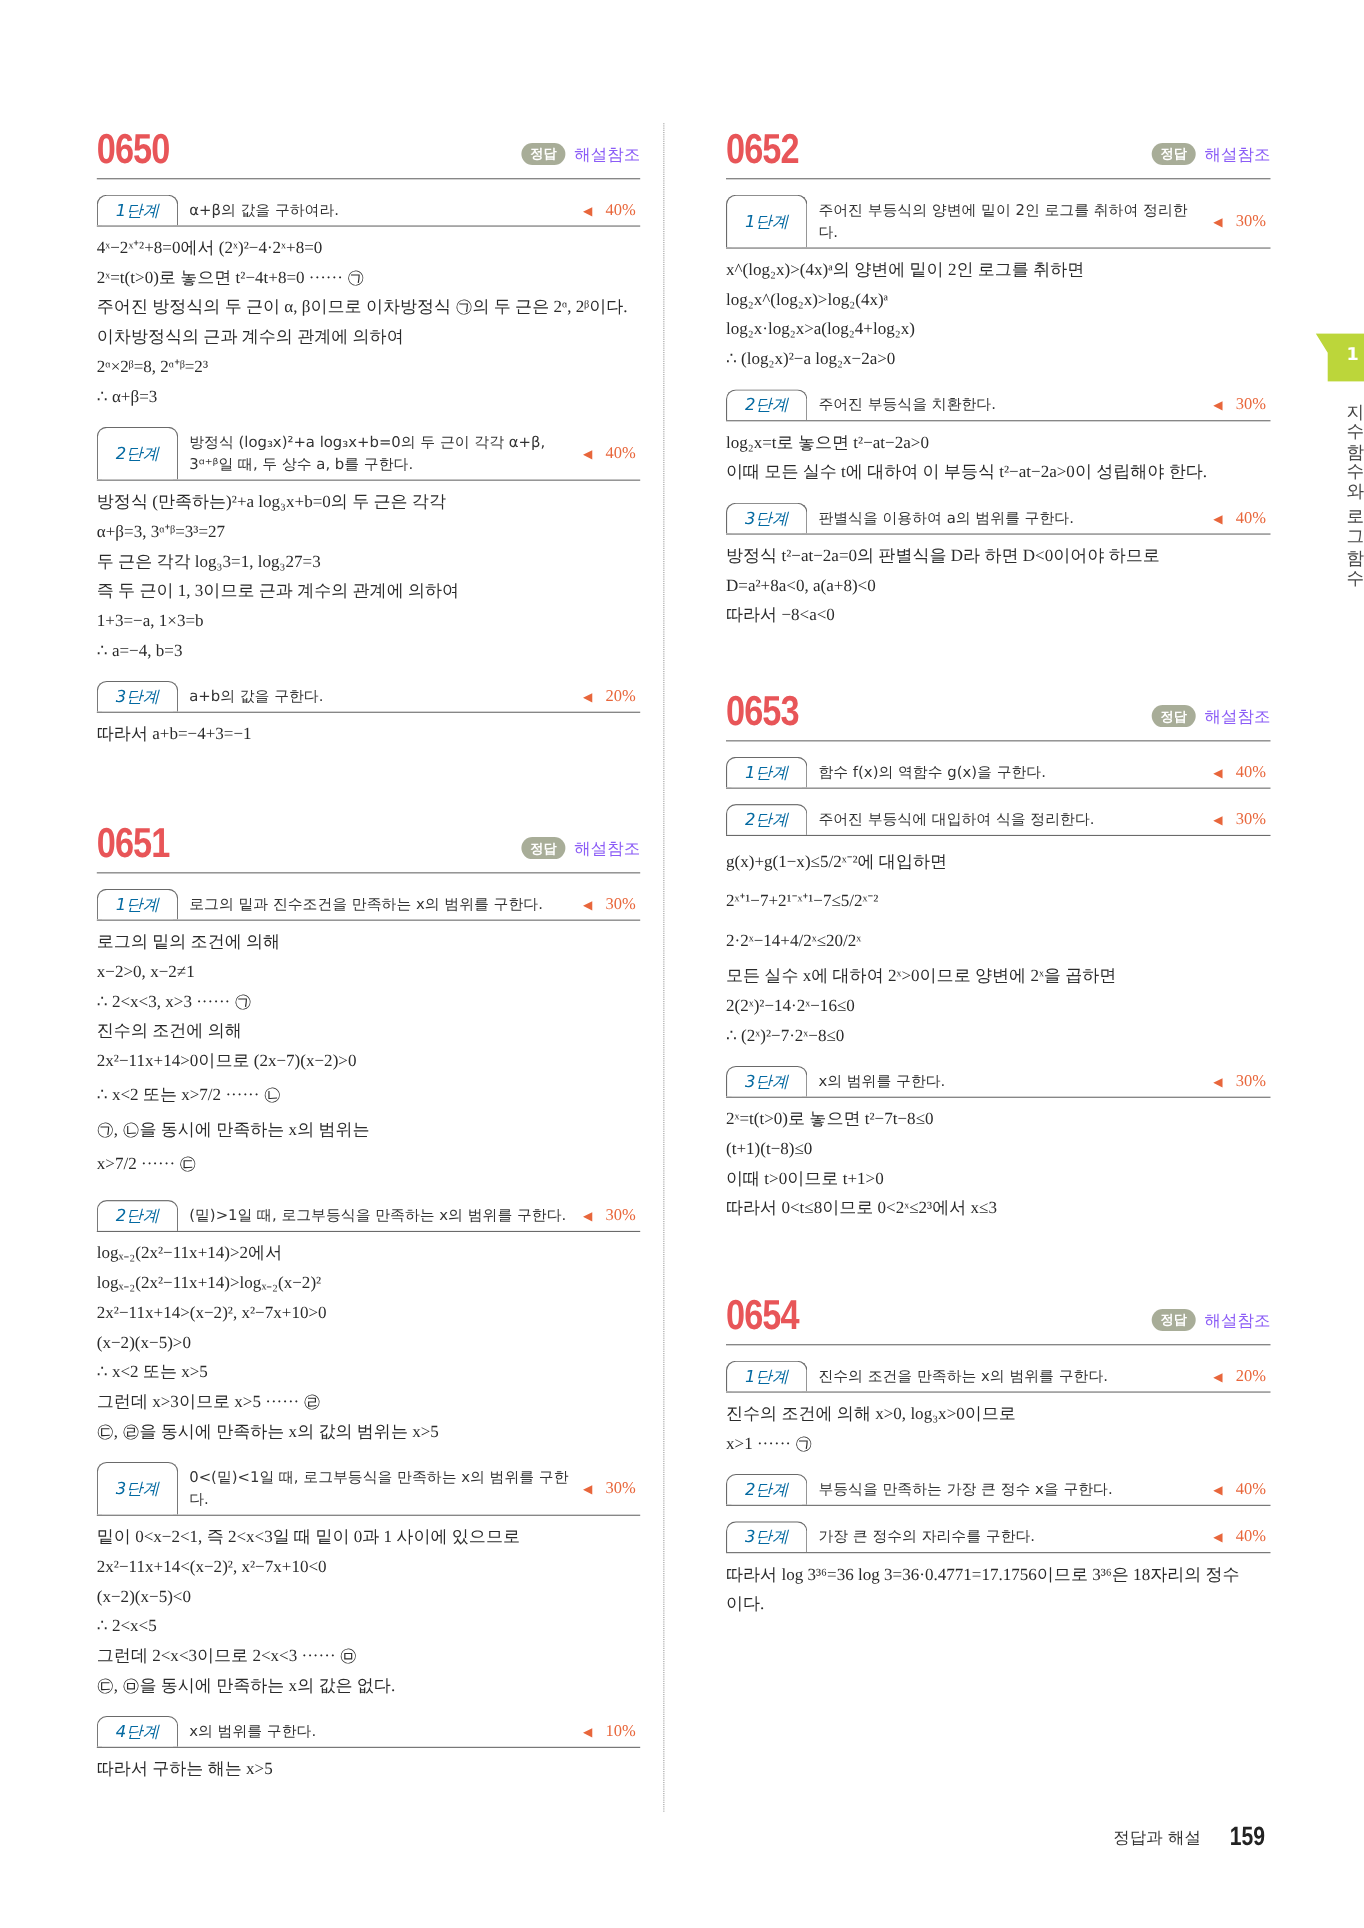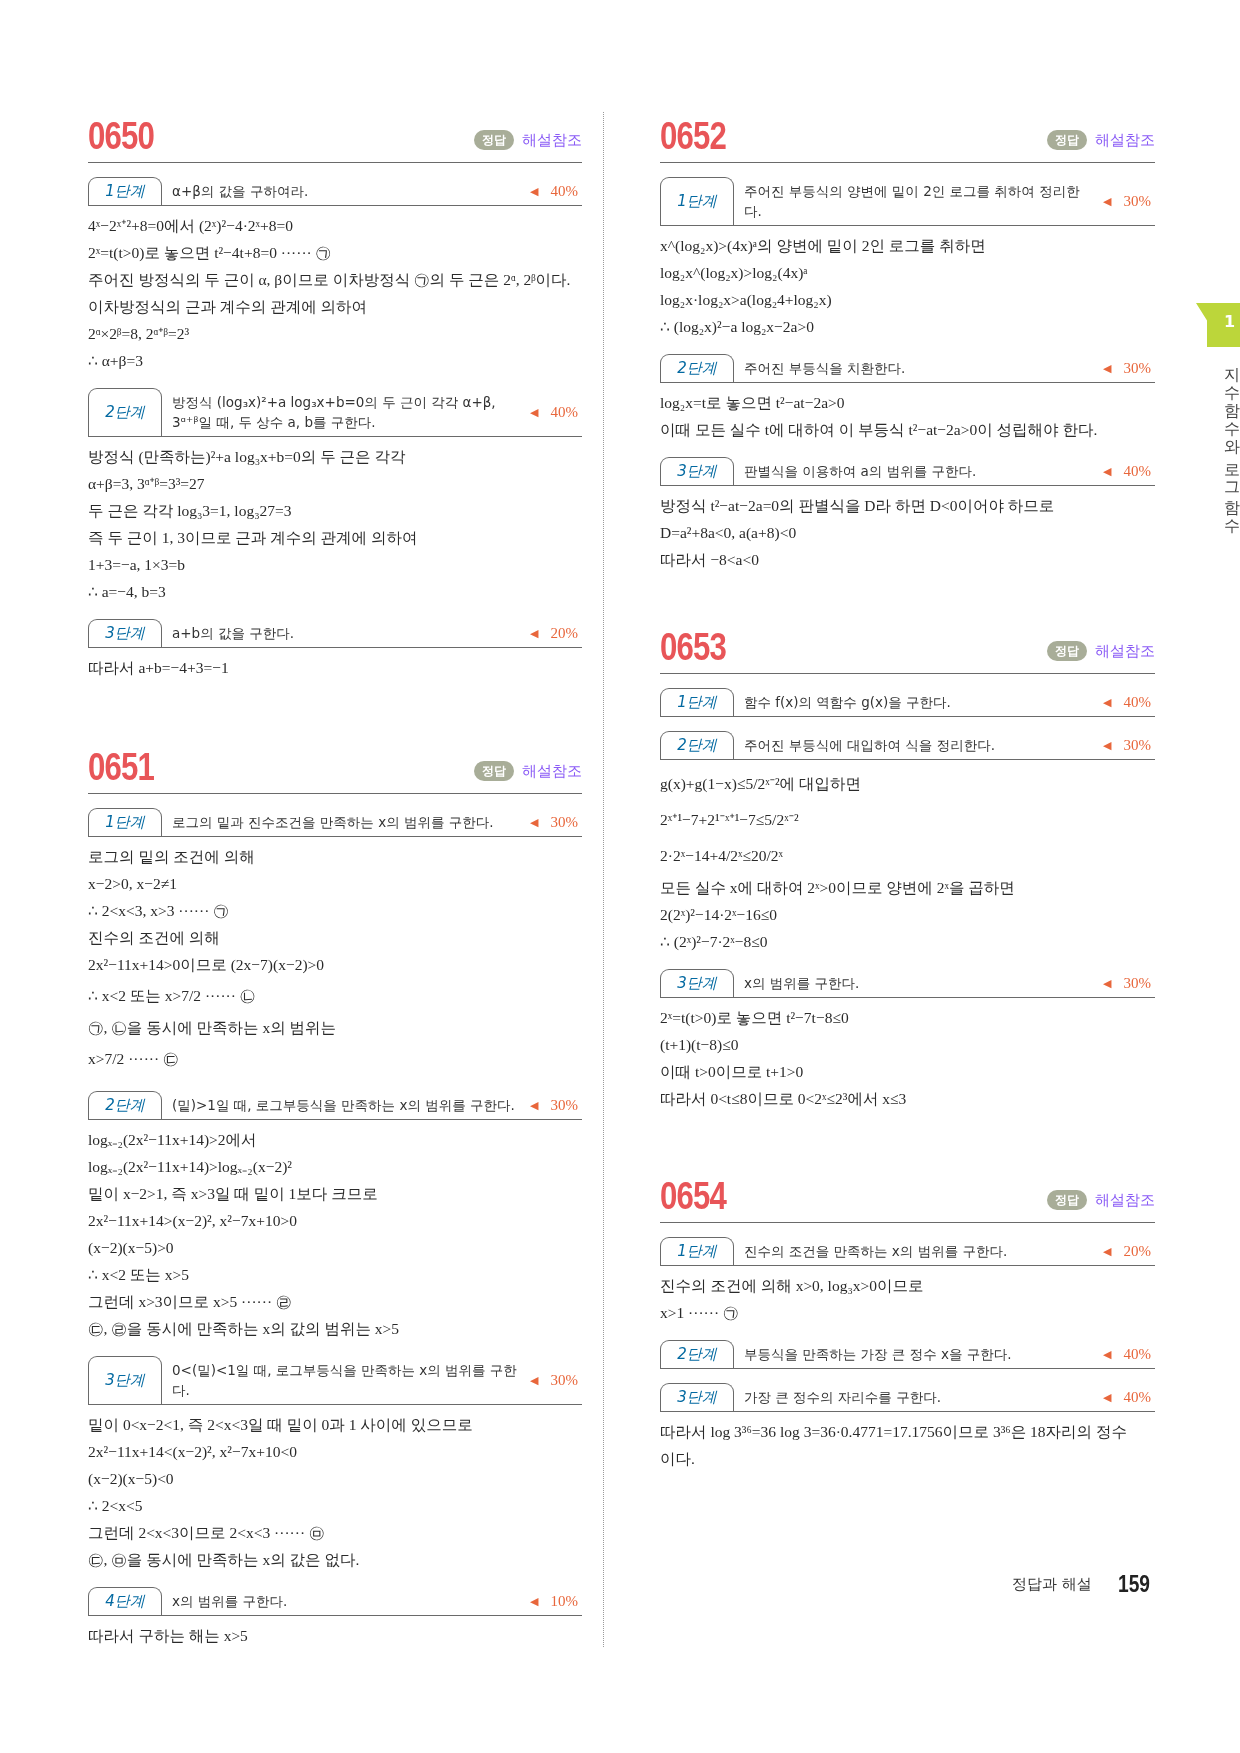--- a/index.html
+++ b/index.html
@@ -32,21 +32,21 @@
   .step-pct .tri { font-size:11px; }
   .lines { padding-top:6px; }
   .line { font-size:15.5px; line-height:27px; font-family:"Liberation Serif", serif;
           color:#2a2a2a; position:relative; white-space:nowrap; }
   .line.tall { line-height:36px; }
   .side-tab { position:absolute; left:1196px; top:303px; width:44px; height:44px;
               background:#bcd63a; clip-path:polygon(0 0,100% 0,100% 100%,25% 100%,25% 40%); }
   .side-tab-num { position:absolute; left:1224px; top:312px; color:#fff; font-size:16px; font-weight:bold; }
   .side-label { position:absolute; left:1222px; top:356px; width:20px;
                 writing-mode:vertical-rl; font-size:16px; color:#444; letter-spacing:2px; }
-  .footer { position:absolute; left:1012px; top:1570px; display:flex; align-items:center; gap:22px; }
+  .footer { position:absolute; left:1012px; top:1656px; display:flex; align-items:center; gap:22px; }
   .footer-label { font-size:15px; color:#333; }
   .footer-page { font-family:"Liberation Sans", sans-serif; font-weight:bold; font-size:24px;
                  color:#222; transform:scaleX(0.8); }
 </style>
 </head>
 <body>
 
 <div class="col left" id="col-left">
     <div class="problem" style="margin-top: 0px;">
       <div class="prob-head">
@@ -130,21 +130,20 @@
         <div class="step-tag">2단계</div>
         <div class="step-desc">(밑)&gt;1일 때, 로그부등식을 만족하는 x의 범위를 구한다.</div>
         <div class="step-pct">
           <span class="tri">◀</span>
           <span>30%</span>
         </div>
       </div>
       <div class="lines">
         <div class="line">logₓ₋₂(2x²−11x+14)&gt;2에서</div>
         <div class="line">logₓ₋₂(2x²−11x+14)&gt;logₓ₋₂(x−2)²</div>
-        <div class="line">밑이 x−2&gt;1, 즉 x&gt;3일 때 밑이 1보다 크므로</div>
         <div class="line">2x²−11x+14&gt;(x−2)², x²−7x+10&gt;0</div>
         <div class="line">(x−2)(x−5)&gt;0</div>
         <div class="line">∴ x&lt;2 또는 x&gt;5</div>
         <div class="line">그런데 x&gt;3이므로 x&gt;5  ······ ㉣</div>
         <div class="line">㉢, ㉣을 동시에 만족하는 x의 값의 범위는 x&gt;5</div>
       </div>
       <div class="step">
         <div class="step-tag">3단계</div>
         <div class="step-desc">0&lt;(밑)&lt;1일 때, 로그부등식을 만족하는 x의 범위를 구한다.</div>
         <div class="step-pct">

